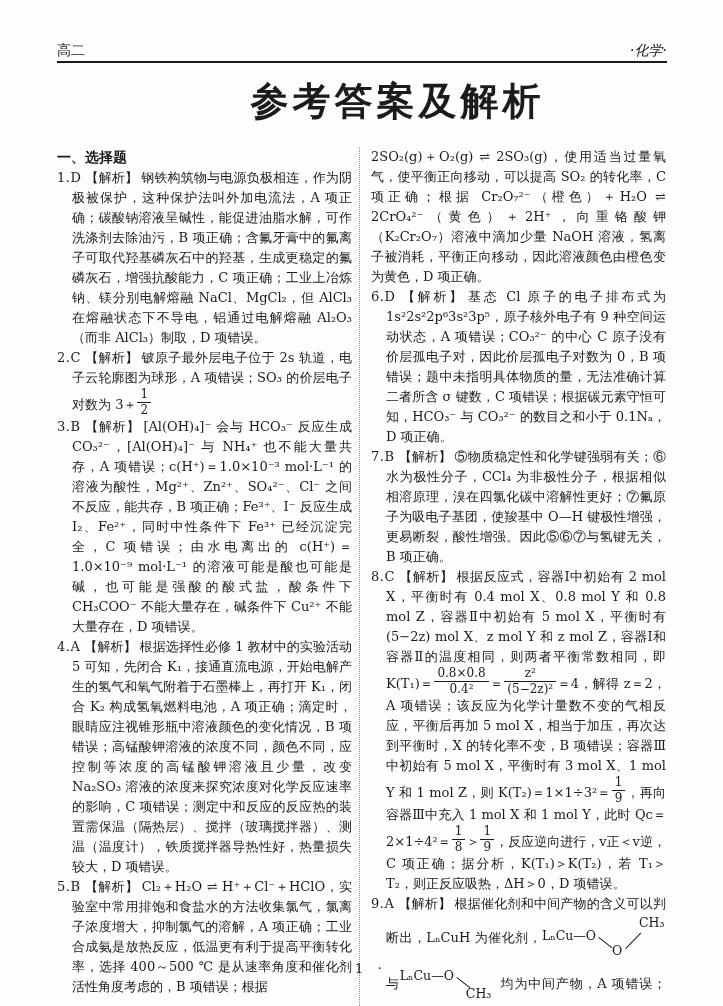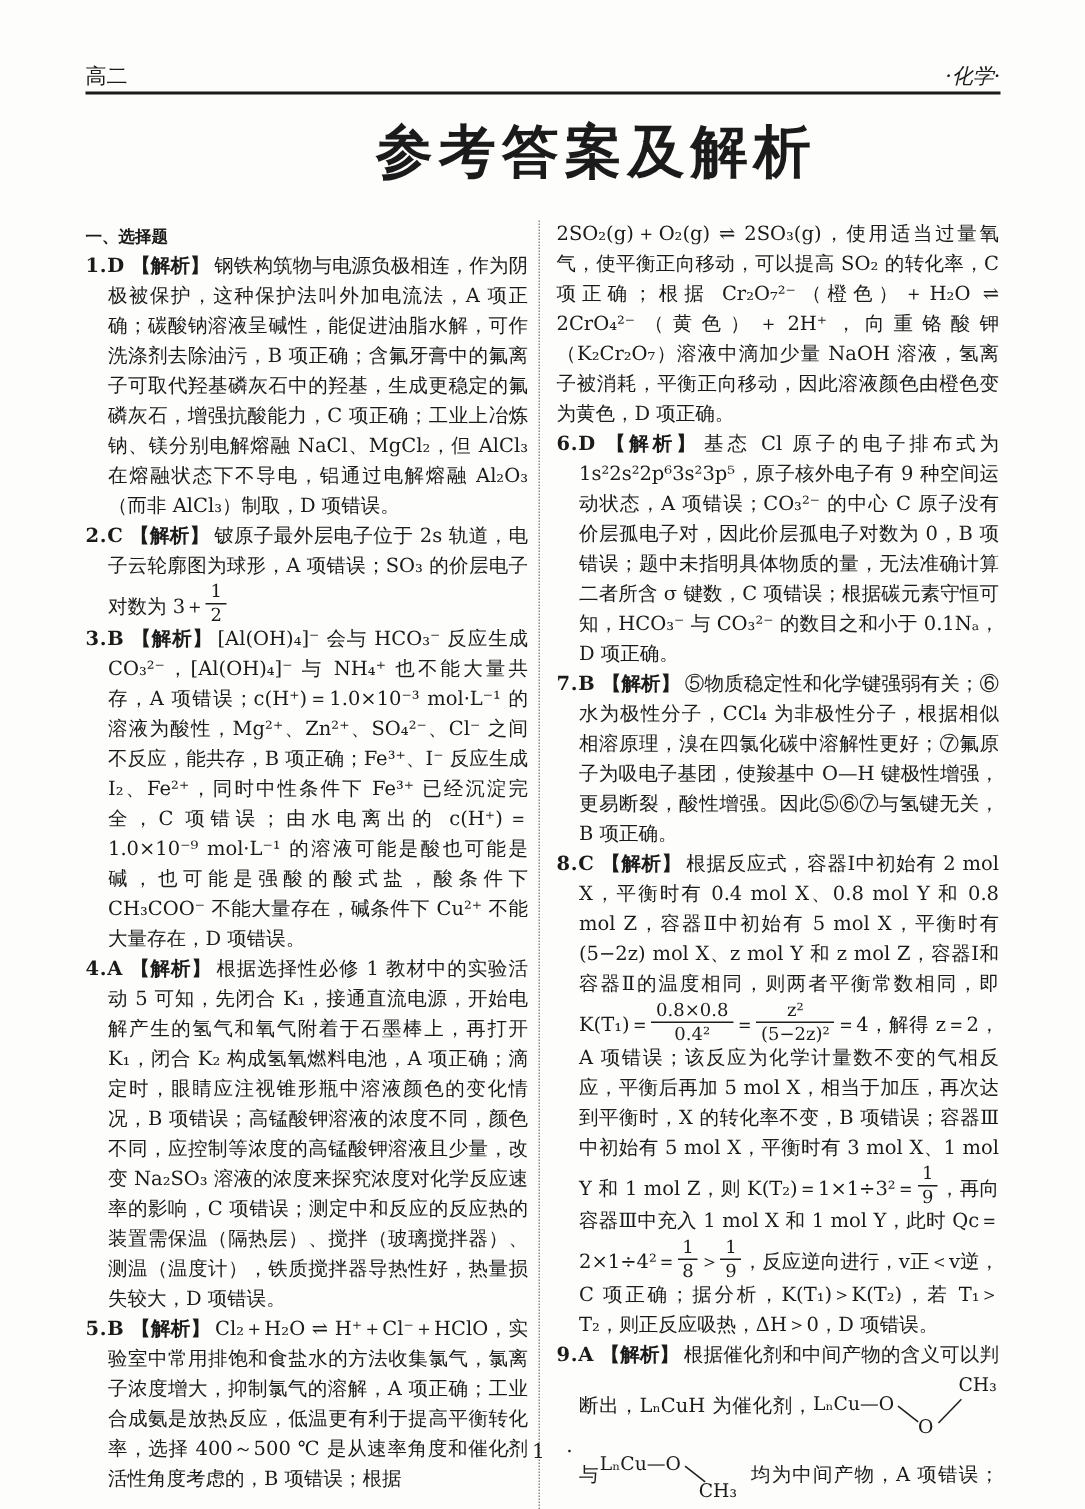--- a/index.html
+++ b/index.html
@@ -34,34 +34,34 @@
   
   .columns {
     position:absolute; top:147px; left:57px; width:610px;
     display:flex; align-items:stretch;
   }
   .col { width:295px; }
   .col-left  { margin-right:7px; }
   .col-right { border-left:1px dotted #8a8a8a; padding-left:11px; }
   
   p.sec {
-    margin:0; font-size:11px; line-height:21px;
+    margin:0; font-size:14px; line-height:21px;
     font-weight:bold;
     font-family:"DejaVu Sans","Liberation Sans",sans-serif;
   }
   p.item, p.cont {
     margin:0;
     font-size:13px;
     line-height:20px;
     text-align:justify;
   }
   p.item { padding-left:15px; text-indent:-15px; }
   p.cont { padding-left:0; text-indent:0; }
-  .lbl { font-weight:bold; font-family:"DejaVu Sans","Liberation Sans",sans-serif; margin:0 3px 0 4px; }
-  .mk { letter-spacing:0.5px;font-weight:bold; }
+  .lbl { font-weight:normal; font-family:"DejaVu Sans","Liberation Sans",sans-serif; margin:0 3px 0 4px; }
+  .mk { letter-spacing:0.5px; }
   
   .frac {
     display:inline-block; vertical-align:-0.45em;
     text-align:center; line-height:1.08;
     font-size:12px; margin:0 1px;
     text-indent:0;
   }
   .frac .fnum { display:block; padding:0 3px 1px; border-bottom:1px solid #1b1b1b; }
   .frac .fden { display:block; padding:1px 3px 0; }
   

